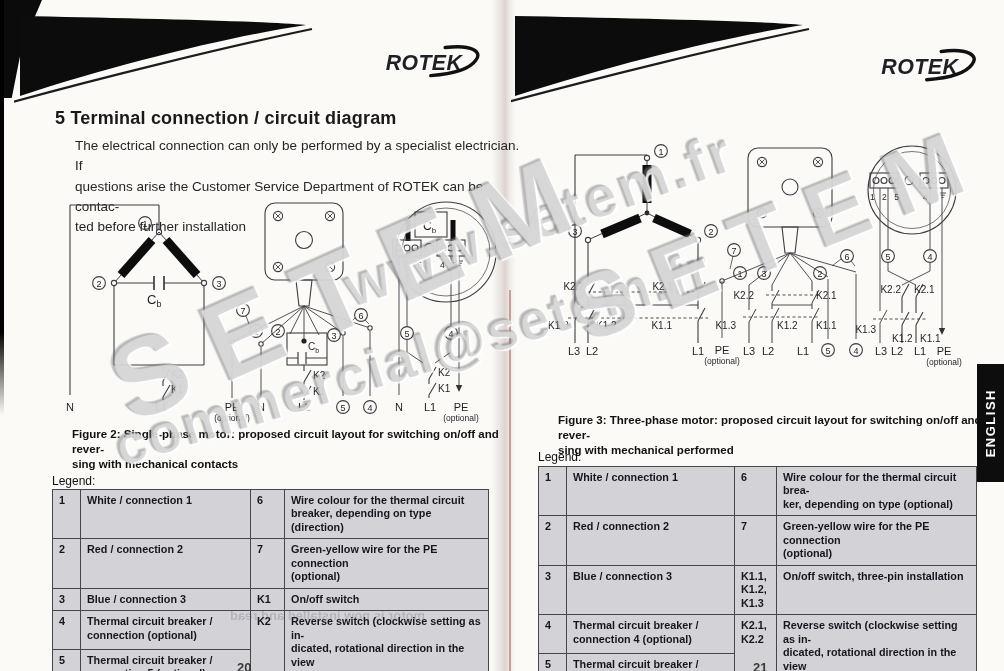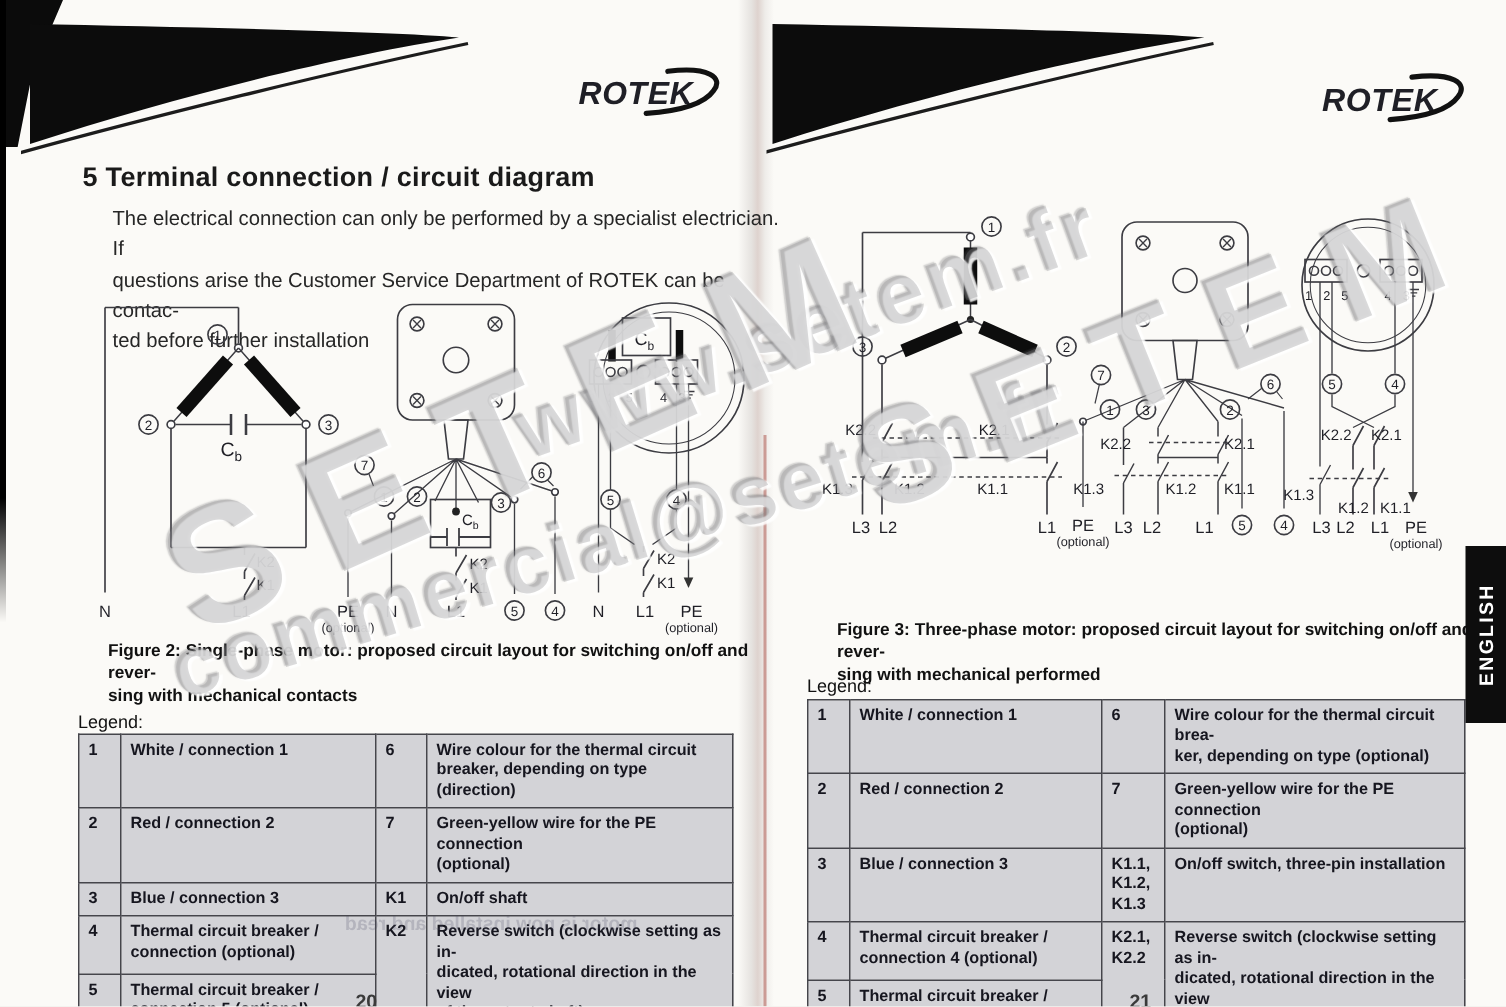--- a/index.html
+++ b/index.html
@@ -259,21 +259,21 @@
       <td class="c-num">2</td>
       <td class="pre">Red / connection 2</td>
       <td class="pre">7</td>
       <td class="pre">Green-yellow wire for the PE connection
 (optional)</td>
     </tr>
     <tr>
       <td class="c-num">3</td>
       <td class="pre">Blue / connection 3</td>
       <td class="pre">K1</td>
-      <td class="pre">On/off shaft</td>
+      <td class="pre">On/off switch</td>
     </tr>
     <tr>
       <td class="c-num">4</td>
       <td class="pre">Thermal circuit breaker /
 connection (optional)</td>
       <td class="pre" rowspan="2">K2</td>
       <td class="pre" rowspan="2">Reverse switch (clockwise setting as in-
 dicated, rotational direction in the view
 of the output shaft)</td>
     </tr>

